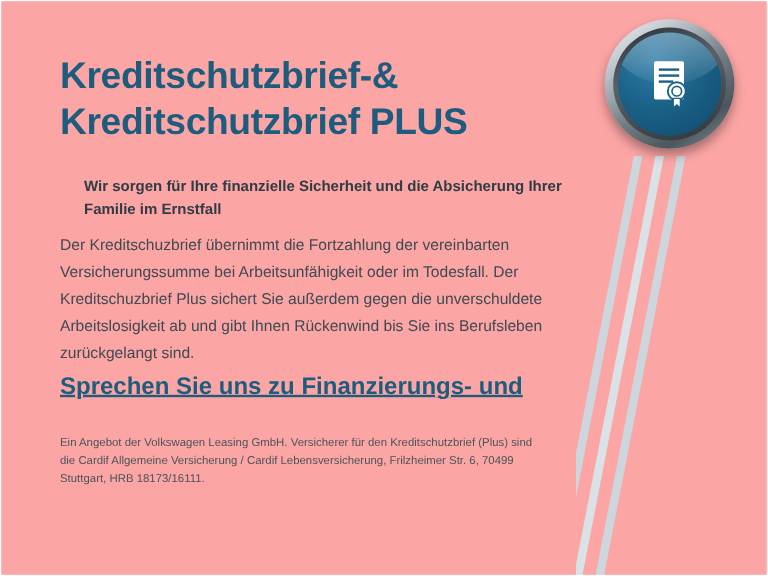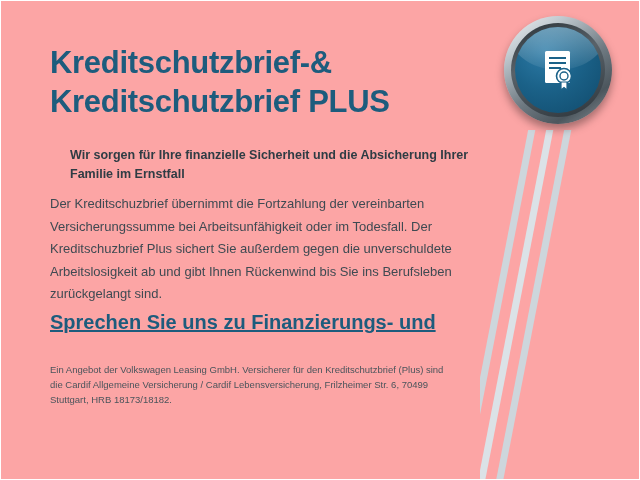--- a/index.html
+++ b/index.html
@@ -201,16 +201,16 @@
   </h1>
 
   <p class="subheading">Wir sorgen für Ihre finanzielle Sicherheit und die Absicherung Ihrer Familie im Ernstfall</p>
 
   <p class="bodytext">Der Kreditschuzbrief übernimmt die Fortzahlung der vereinbarten Versicherungssumme bei Arbeitsunfähigkeit oder im Todesfall. Der Kreditschuzbrief Plus sichert Sie außerdem gegen die unverschuldete Arbeitslosigkeit ab und gibt Ihnen Rückenwind bis Sie ins Berufsleben zurückgelangt sind.</p>
 
   <h2 class="cta">
     <span class="line">Sprechen Sie uns zu Finanzierungs- und</span>
   </h2>
 
-  <p class="legal">Ein Angebot der Volkswagen Leasing GmbH. Versicherer für den Kreditschutzbrief (Plus) sind die Cardif Allgemeine Versicherung / Cardif Lebensversicherung, Frilzheimer Str. 6, 70499 Stuttgart, HRB 18173/18182.</p>
+  <p class="legal">Ein Angebot der Volkswagen Leasing GmbH. Versicherer für den Kreditschutzbrief (Plus) sind die Cardif Allgemeine Versicherung / Cardif Lebensversicherung, Frilzheimer Str. 6, 70499 Stuttgart, HRB 18173/16111.</p>
 
   <div class="page-edge"></div>
 </div>
 
 </body></html>

